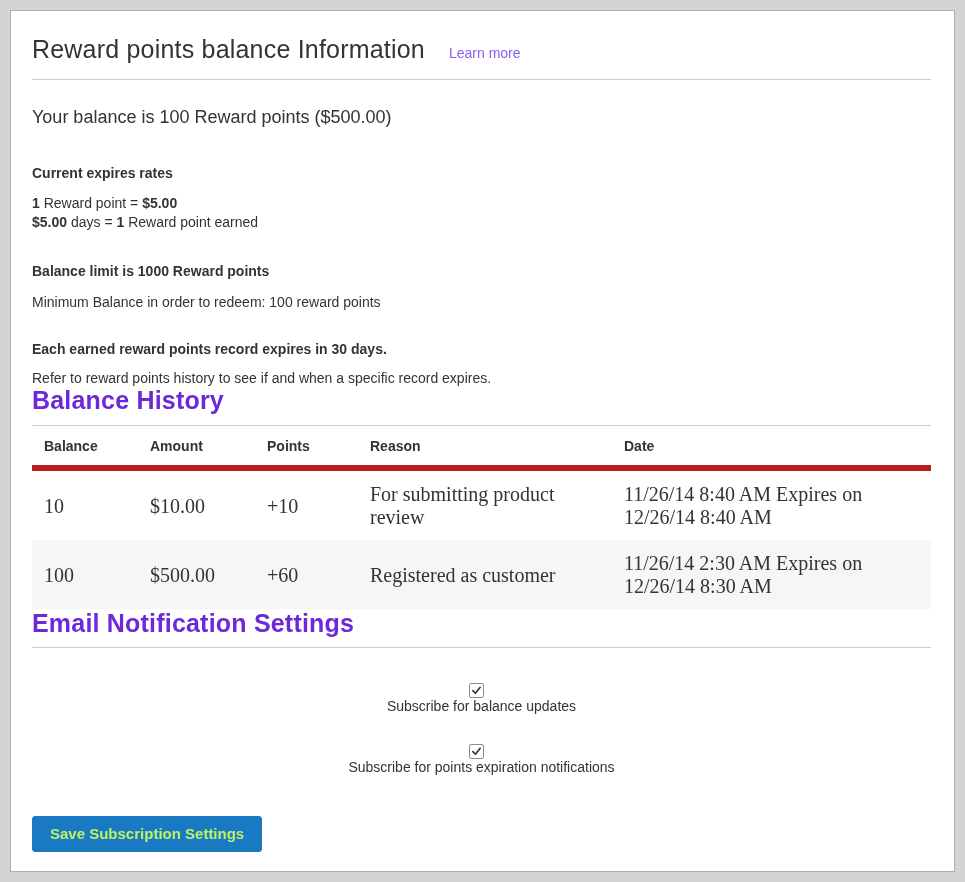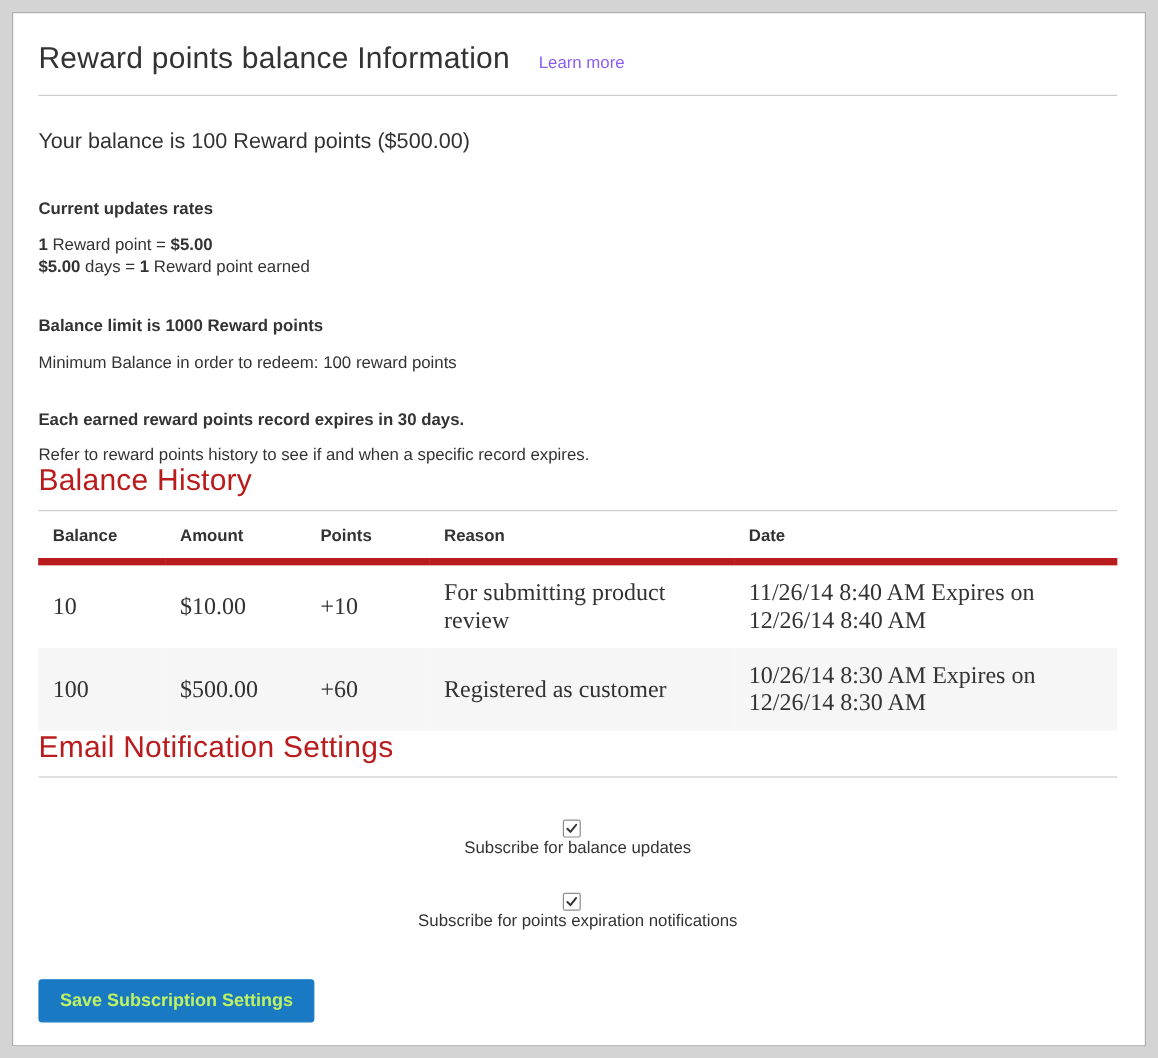--- a/index.html
+++ b/index.html
@@ -47,22 +47,22 @@
   .exchange-lines { margin-top: 13px; line-height: 19px; }
   .exchange-lines b { font-weight: bold; }
   .balance-limit { font-weight: bold; margin-top: 31px; }
   .min-balance { margin-top: 15px; }
   .expires-heading { font-weight: bold; margin-top: 31px; }
   .expires-note { margin-top: 13px; }
   
   h2.section-title {
     margin: 0;
     font-size: 25px;
-    font-weight: 400;
-    color: #b91c1c;
+    font-weight: 700;
+    color: #6d28d9;
     letter-spacing: 0.2px;
   }
   .history-title { margin-top: 51px; }
   .email-title { margin-top: 62px; }
   .email-divider { border-bottom: 1px solid #cccccc; margin-top: 9px; }
   
   table.history {
     width: 100%;
     border-collapse: collapse;
     margin-top: 10px;
@@ -134,21 +134,21 @@
   
   <div class="page-title-row">
     <h1>Reward points balance Information</h1>
     <a class="learn-more">Learn more</a>
   </div>
 
   
   <div class="balance-summary">Your balance is 100 Reward points ($500.00)</div>
 
   
-  <div class="bold-heading">Current updates rates</div>
+  <div class="bold-heading">Current expires rates</div>
   <div class="exchange-lines">
     <div><b>1</b><span> Reward point = </span><b>$5.00</b></div>
     <div><b>$5.00</b><span> days = </span><b>1</b><span> Reward point earned</span></div>
   </div>
 
   
   <div class="balance-limit">Balance limit is 1000 Reward points</div>
   <div class="min-balance">Minimum Balance in order to redeem: 100 reward points</div>
 
   
@@ -180,21 +180,21 @@
         <td>$10.00</td>
         <td>+10</td>
         <td>For submitting product review</td>
         <td>11/26/14 8:40 AM Expires on 12/26/14 8:40 AM</td>
       </tr>
       <tr class="alt">
         <td>100</td>
         <td>$500.00</td>
         <td>+60</td>
         <td>Registered as customer</td>
-        <td>10/26/14 8:30 AM Expires on 12/26/14 8:30 AM</td>
+        <td>11/26/14 2:30 AM Expires on 12/26/14 8:30 AM</td>
       </tr>
     </tbody>
   </table>
 
   
   <h2 class="section-title email-title">Email Notification Settings</h2>
   <div class="email-divider"></div>
 
   <label class="checkbox-row first">
     <span class="checkbox checked">

